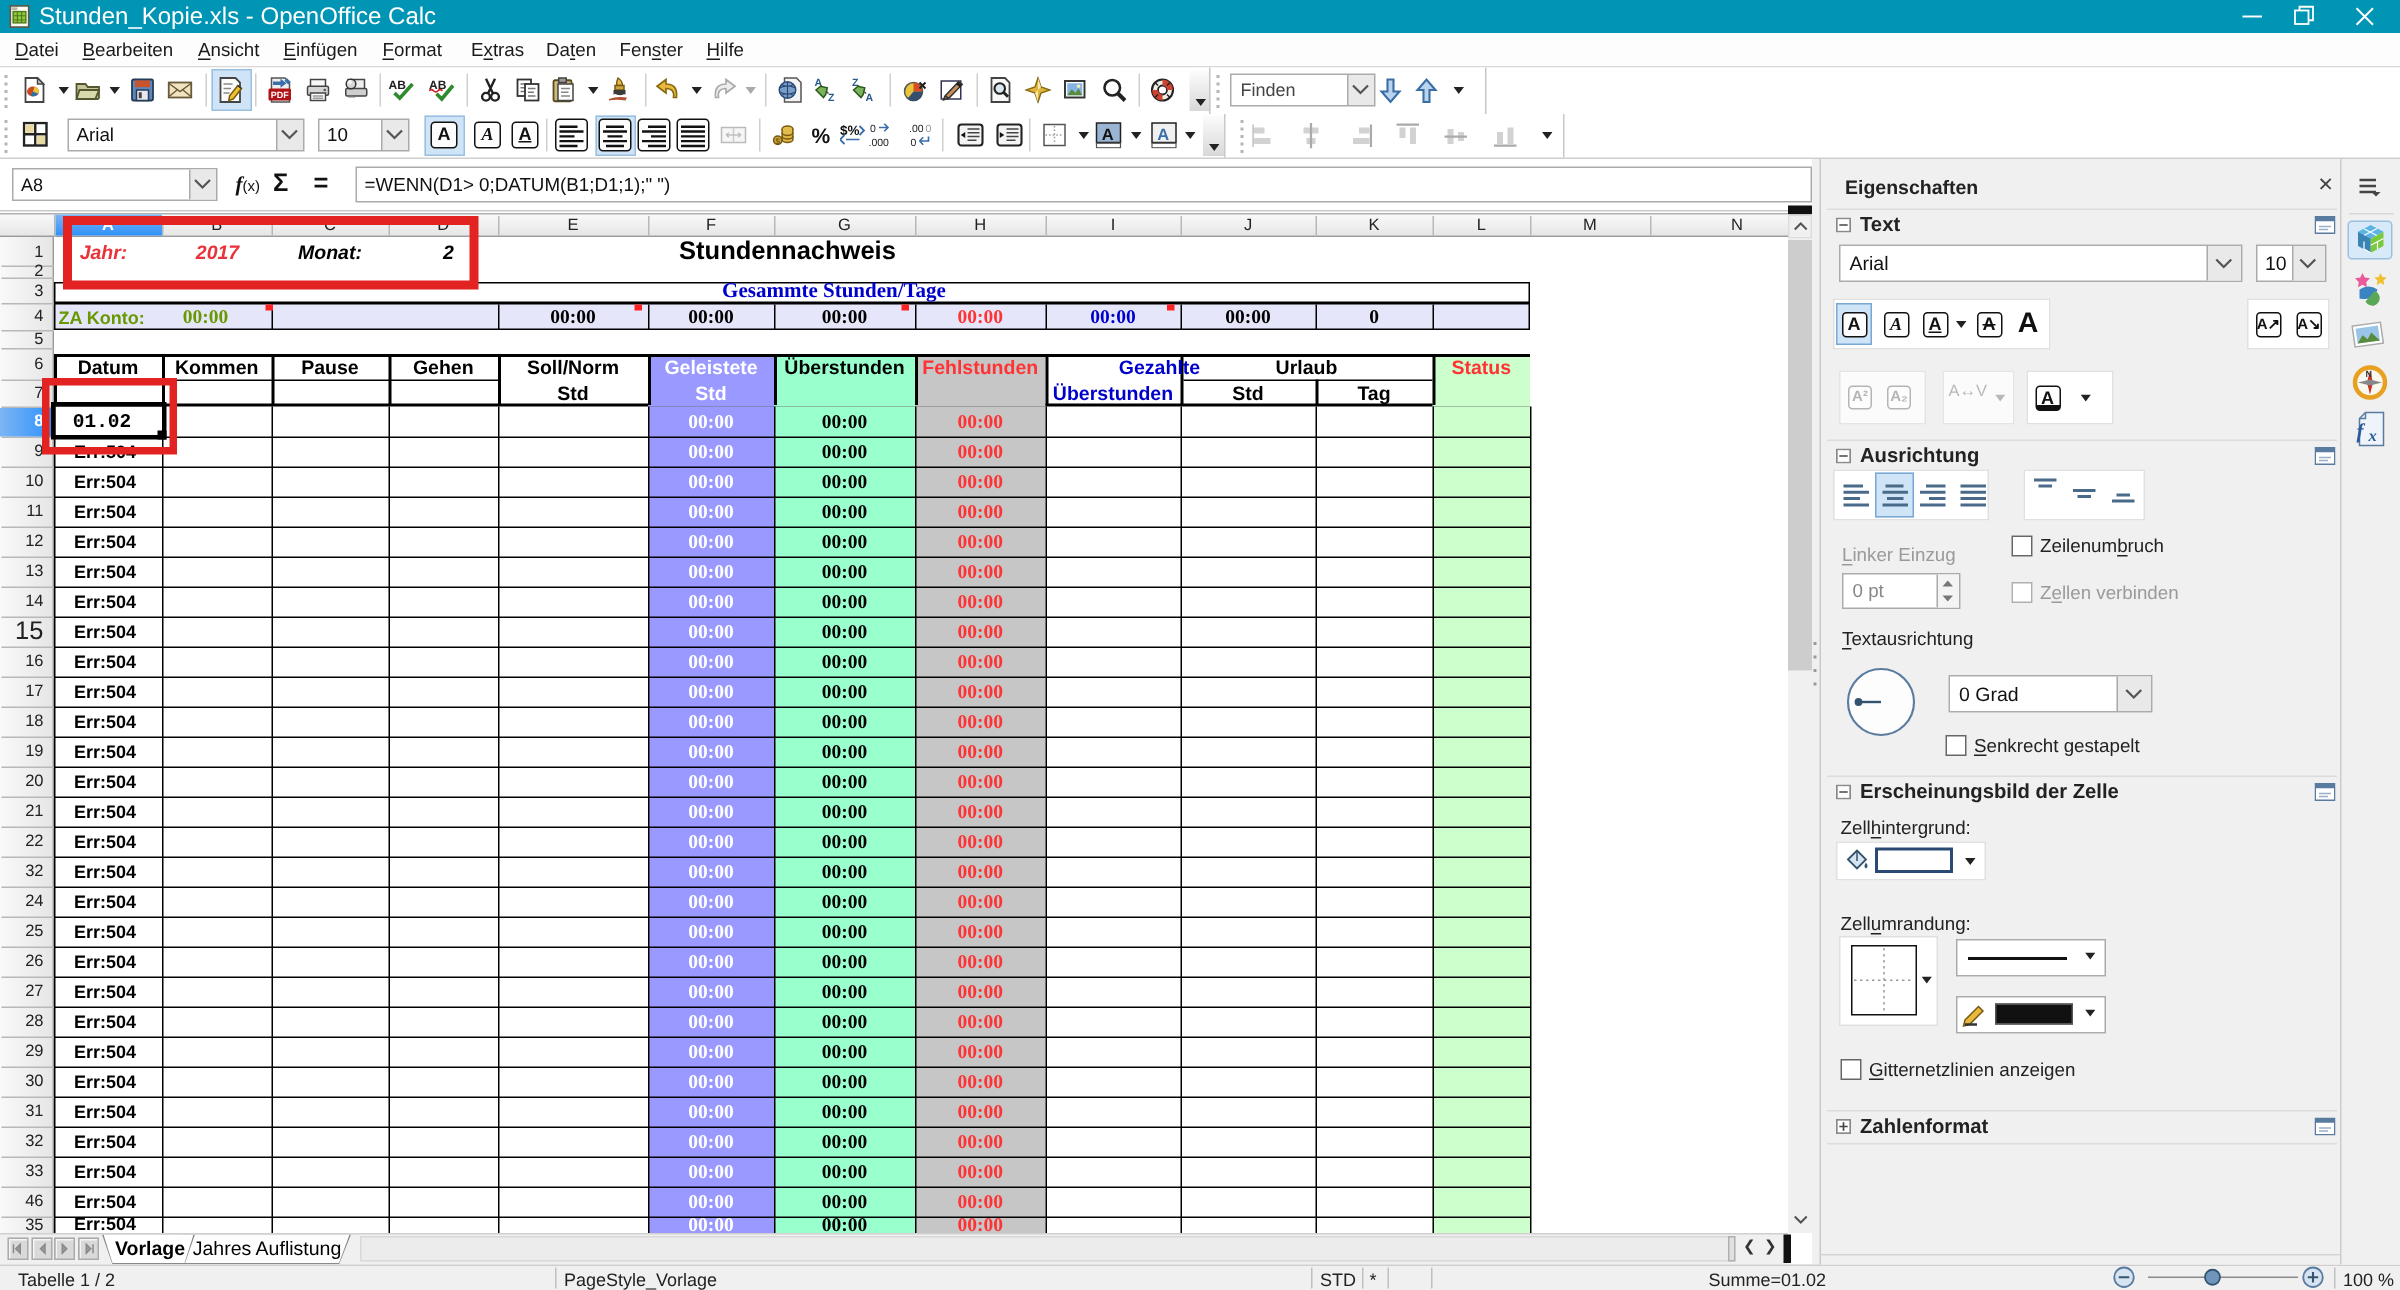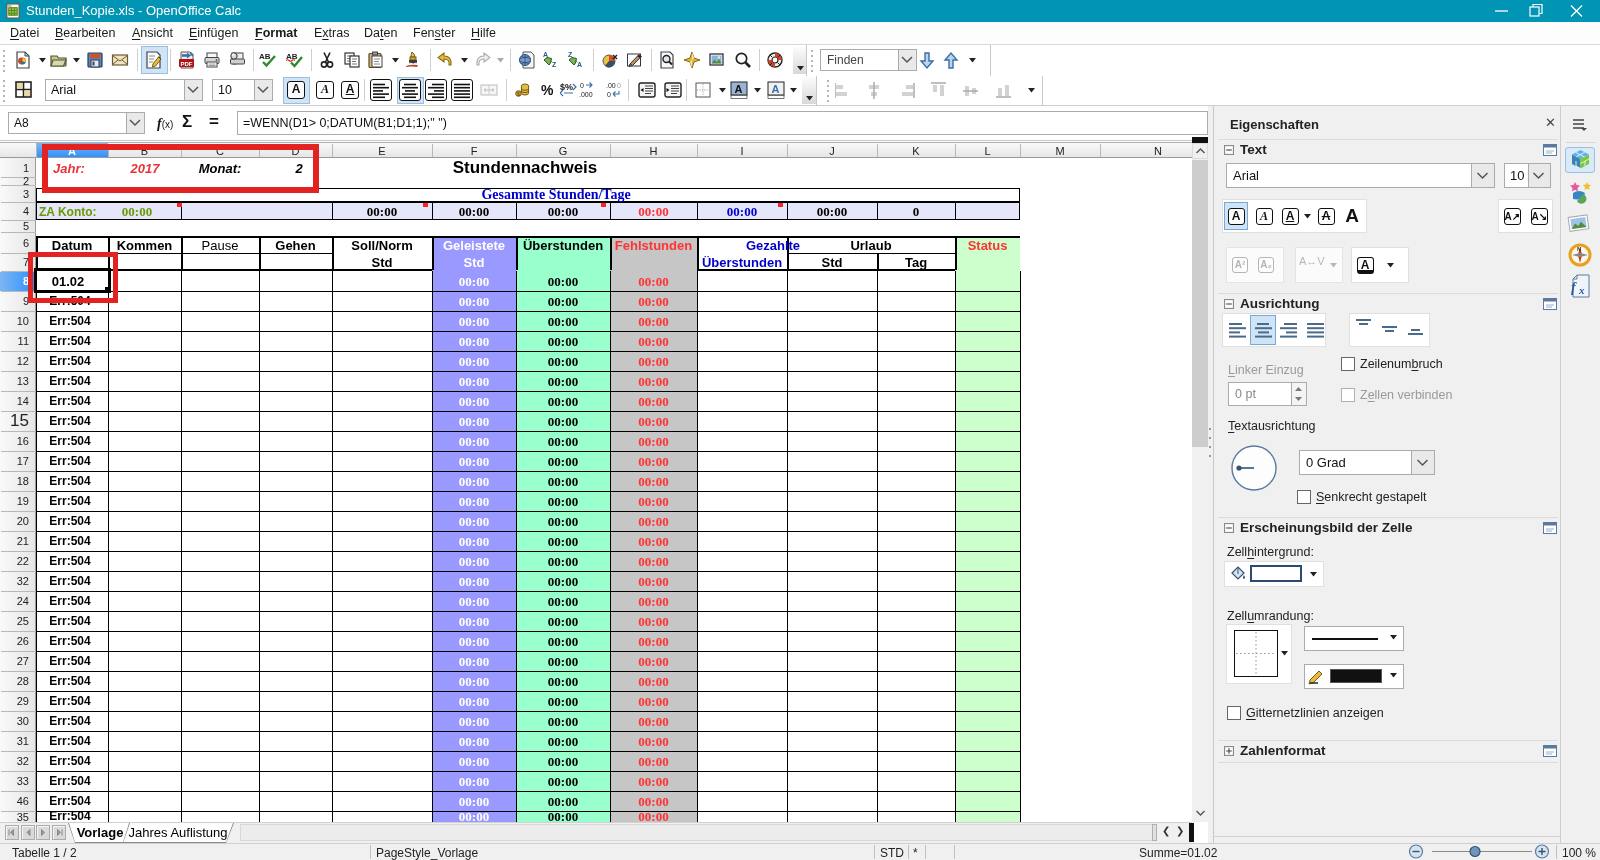--- a/index.html
+++ b/index.html
@@ -5,33 +5,33 @@
 u{text-decoration:underline;text-underline-offset:2px;}
 </style></head><body>
 <div style="position:relative;width:1600px;height:860px;">
 <div style="position:absolute;left:0px;top:0px;width:1600px;height:22px;background:#0095b4;"></div>
 <svg style="position:absolute;left:5px;top:3px" width="16" height="16" viewBox="0 0 17 17">
       <rect x="2" y="1" width="13" height="15" fill="#fdfdf4" stroke="#5a5a46" stroke-width="1.2"></rect>
 <rect x="4" y="5" width="9" height="8" fill="#8fca3a" stroke="#4c7a1a"></rect>
 <path d="M4 8 h9 M4 11 h9 M7 5 v8 M10 5 v8" stroke="#4c7a1a" stroke-width="0.8"></path>
 <rect x="3" y="2" width="4" height="2" fill="#b8b8a8"></rect>
     </svg>
-<div style="position:absolute;left:26px;top:3px;white-space:nowrap;color:#fff;font-size:13px;">Stunden_Kopie.xls - OpenOffice Calc</div>
+<div style="position:absolute;left:26px;top:3px;white-space:nowrap;color:#fff;font-size:16px;">Stunden_Kopie.xls - OpenOffice Calc</div>
 <svg style="position:absolute;left:1490px;top:0" width="110" height="22" viewBox="0 0 110 22">
       <path d="M5 11 h13" stroke="#fff" stroke-width="1.3"></path>
       <rect x="40" y="7" width="9" height="9" fill="none" stroke="#fff" stroke-width="1.2"></rect>
       <path d="M43 7 v-2.5 h9 v9 h-2.5" fill="none" stroke="#fff" stroke-width="1.2"></path>
       <path d="M81 5.5 l11 11 M92 5.5 l-11 11" stroke="#fff" stroke-width="1.3"></path>
     </svg>
 <div style="position:absolute;left:0px;top:22px;width:1600px;height:23px;background:#fdfdfd;"></div>
 <div style="position:absolute;left:10px;top:26px;white-space:nowrap;font-size:12.5px;color:#1a1a1a;"><u>D</u>atei</div>
 <div style="position:absolute;left:55px;top:26px;white-space:nowrap;font-size:12.5px;color:#1a1a1a;"><u>B</u>earbeiten</div>
 <div style="position:absolute;left:132px;top:26px;white-space:nowrap;font-size:12.5px;color:#1a1a1a;"><u>A</u>nsicht</div>
 <div style="position:absolute;left:189px;top:26px;white-space:nowrap;font-size:12.5px;color:#1a1a1a;"><u>E</u>infügen</div>
-<div style="position:absolute;left:255px;top:26px;white-space:nowrap;font-size:12.5px;color:#1a1a1a;font-weight:bold;"><u>F</u>ormat</div>
+<div style="position:absolute;left:255px;top:26px;white-space:nowrap;font-size:12.5px;color:#1a1a1a;"><u>F</u>ormat</div>
 <div style="position:absolute;left:314px;top:26px;white-space:nowrap;font-size:12.5px;color:#1a1a1a;">E<u>x</u>tras</div>
 <div style="position:absolute;left:364px;top:26px;white-space:nowrap;font-size:12.5px;color:#1a1a1a;">Da<u>t</u>en</div>
 <div style="position:absolute;left:413px;top:26px;white-space:nowrap;font-size:12.5px;color:#1a1a1a;">Fen<u>s</u>ter</div>
 <div style="position:absolute;left:471px;top:26px;white-space:nowrap;font-size:12.5px;color:#1a1a1a;"><u>H</u>ilfe</div>
 <div style="position:absolute;left:0px;top:44px;width:1600px;height:1px;background:#d8d8d8;"></div>
 <div style="position:absolute;left:1566px;top:52px;white-space:nowrap;font-size:13px;color:#555;">✕</div>
 <div style="position:absolute;left:0px;top:45px;width:1600px;height:61px;background:#ffffff;"></div>
 <div style="position:absolute;left:0px;top:105px;width:1600px;height:1px;background:#cfcfcf;"></div>
 <div style="position:absolute;left:3px;top:50px;width:2px;height:2px;background:#b5b5b5;"></div>
 <div style="position:absolute;left:3px;top:55px;width:2px;height:2px;background:#b5b5b5;"></div>
@@ -565,21 +565,21 @@
 <div style="position:absolute;left:516px;top:237px;width:2px;height:33px;background:#000;"></div>
 <div style="position:absolute;left:610px;top:237px;width:2px;height:33px;background:#000;"></div>
 <div style="position:absolute;left:697px;top:237px;width:2px;height:33px;background:#000;"></div>
 <div style="position:absolute;left:787px;top:237px;width:2px;height:33px;background:#000;"></div>
 <div style="position:absolute;left:955px;top:237px;width:2px;height:33px;background:#000;"></div>
 <div style="position:absolute;left:877px;top:253px;width:2px;height:17px;background:#000;"></div>
 <div style="position:absolute;left:38px;top:253px;width:294px;height:1px;background:#000;"></div>
 <div style="position:absolute;left:789px;top:253px;width:166px;height:1px;background:#000;"></div>
 <div style="position:absolute;left:72.0px;top:245px;transform:translate(-50%,-50%);white-space:nowrap;line-height:1;font-size:13px;font-weight:bold;color:#000;">Datum</div>
 <div style="position:absolute;left:144.5px;top:245px;transform:translate(-50%,-50%);white-space:nowrap;line-height:1;font-size:13px;font-weight:bold;color:#000;">Kommen</div>
-<div style="position:absolute;left:220.0px;top:245px;transform:translate(-50%,-50%);white-space:nowrap;line-height:1;font-size:13px;font-weight:normal;color:#000;">Pause</div>
+<div style="position:absolute;left:220.0px;top:245px;transform:translate(-50%,-50%);white-space:nowrap;line-height:1;font-size:13px;font-weight:bold;color:#000;">Pause</div>
 <div style="position:absolute;left:295.5px;top:245px;transform:translate(-50%,-50%);white-space:nowrap;line-height:1;font-size:13px;font-weight:bold;color:#000;">Gehen</div>
 <div style="position:absolute;left:382.0px;top:245px;transform:translate(-50%,-50%);white-space:nowrap;line-height:1;font-size:13px;font-weight:bold;color:#000;">Soll/Norm</div>
 <div style="position:absolute;left:382.0px;top:262px;transform:translate(-50%,-50%);white-space:nowrap;line-height:1;font-size:13px;font-weight:bold;color:#000;">Std</div>
 <div style="position:absolute;left:474.0px;top:245px;transform:translate(-50%,-50%);white-space:nowrap;line-height:1;font-size:13px;font-weight:bold;color:#fff;">Geleistete</div>
 <div style="position:absolute;left:474.0px;top:262px;transform:translate(-50%,-50%);white-space:nowrap;line-height:1;font-size:13px;font-weight:bold;color:#fff;">Std</div>
 <div style="position:absolute;left:563.0px;top:245px;transform:translate(-50%,-50%);white-space:nowrap;line-height:1;font-size:13px;font-weight:bold;color:#000;">Überstunden</div>
 <div style="position:absolute;left:653.5px;top:245px;transform:translate(-50%,-50%);white-space:nowrap;line-height:1;font-size:13px;font-weight:bold;color:#ff3333;">Fehlstunden</div>
 <div style="position:absolute;left:742.0px;top:245px;transform:translate(-50%,-50%);white-space:nowrap;line-height:1;font-size:13px;font-weight:bold;color:#0000cc;margin-left:31px;">Gezahlte</div>
 <div style="position:absolute;left:742.0px;top:262px;transform:translate(-50%,-50%);white-space:nowrap;line-height:1;font-size:13px;font-weight:bold;color:#0000cc;">Überstunden</div>
 <div style="position:absolute;left:871.0px;top:245px;transform:translate(-50%,-50%);white-space:nowrap;line-height:1;font-size:13px;font-weight:bold;color:#000;">Urlaub</div>
@@ -622,21 +622,21 @@
 <div style="position:absolute;left:36px;top:691px;width:984px;height:1px;background:#000;"></div>
 <div style="position:absolute;left:36px;top:711px;width:984px;height:1px;background:#000;"></div>
 <div style="position:absolute;left:36px;top:731px;width:984px;height:1px;background:#000;"></div>
 <div style="position:absolute;left:36px;top:751px;width:984px;height:1px;background:#000;"></div>
 <div style="position:absolute;left:36px;top:771px;width:984px;height:1px;background:#000;"></div>
 <div style="position:absolute;left:36px;top:791px;width:984px;height:1px;background:#000;"></div>
 <div style="position:absolute;left:36px;top:811px;width:984px;height:1px;background:#000;"></div>
 <div style="position:absolute;left:474.0px;top:281.0px;transform:translate(-50%,-50%);white-space:nowrap;line-height:1;font-family:'Liberation Serif',serif;font-size:13px;font-weight:bold;color:#fff;">00:00</div>
 <div style="position:absolute;left:563.0px;top:281.0px;transform:translate(-50%,-50%);white-space:nowrap;line-height:1;font-family:'Liberation Serif',serif;font-size:13px;font-weight:bold;color:#000;">00:00</div>
 <div style="position:absolute;left:653.5px;top:281.0px;transform:translate(-50%,-50%);white-space:nowrap;line-height:1;font-family:'Liberation Serif',serif;font-size:13px;font-weight:bold;color:#ff3333;">00:00</div>
-<div style="position:absolute;left:68px;top:281.0px;transform:translate(-50%,-50%);white-space:nowrap;line-height:1;font-family:Liberation Sans, sans-serif;font-size:13px;font-weight:bold;color:#000;">01.02</div>
+<div style="position:absolute;left:68px;top:281.0px;transform:translate(-50%,-50%);white-space:nowrap;line-height:1;font-family:Liberation Mono, monospace;font-size:13px;font-weight:bold;color:#000;">01.02</div>
 <div style="position:absolute;left:474.0px;top:301.0px;transform:translate(-50%,-50%);white-space:nowrap;line-height:1;font-family:'Liberation Serif',serif;font-size:13px;font-weight:bold;color:#fff;">00:00</div>
 <div style="position:absolute;left:563.0px;top:301.0px;transform:translate(-50%,-50%);white-space:nowrap;line-height:1;font-family:'Liberation Serif',serif;font-size:13px;font-weight:bold;color:#000;">00:00</div>
 <div style="position:absolute;left:653.5px;top:301.0px;transform:translate(-50%,-50%);white-space:nowrap;line-height:1;font-family:'Liberation Serif',serif;font-size:13px;font-weight:bold;color:#ff3333;">00:00</div>
 <div style="position:absolute;left:70px;top:301.0px;transform:translate(-50%,-50%);white-space:nowrap;line-height:1;font-size:12px;font-weight:bold;color:#000;">Err:504</div>
 <div style="position:absolute;left:474.0px;top:321.0px;transform:translate(-50%,-50%);white-space:nowrap;line-height:1;font-family:'Liberation Serif',serif;font-size:13px;font-weight:bold;color:#fff;">00:00</div>
 <div style="position:absolute;left:563.0px;top:321.0px;transform:translate(-50%,-50%);white-space:nowrap;line-height:1;font-family:'Liberation Serif',serif;font-size:13px;font-weight:bold;color:#000;">00:00</div>
 <div style="position:absolute;left:653.5px;top:321.0px;transform:translate(-50%,-50%);white-space:nowrap;line-height:1;font-family:'Liberation Serif',serif;font-size:13px;font-weight:bold;color:#ff3333;">00:00</div>
 <div style="position:absolute;left:70px;top:321.0px;transform:translate(-50%,-50%);white-space:nowrap;line-height:1;font-size:12px;font-weight:bold;color:#000;">Err:504</div>
 <div style="position:absolute;left:474.0px;top:341.0px;transform:translate(-50%,-50%);white-space:nowrap;line-height:1;font-family:'Liberation Serif',serif;font-size:13px;font-weight:bold;color:#fff;">00:00</div>
 <div style="position:absolute;left:563.0px;top:341.0px;transform:translate(-50%,-50%);white-space:nowrap;line-height:1;font-family:'Liberation Serif',serif;font-size:13px;font-weight:bold;color:#000;">00:00</div>

